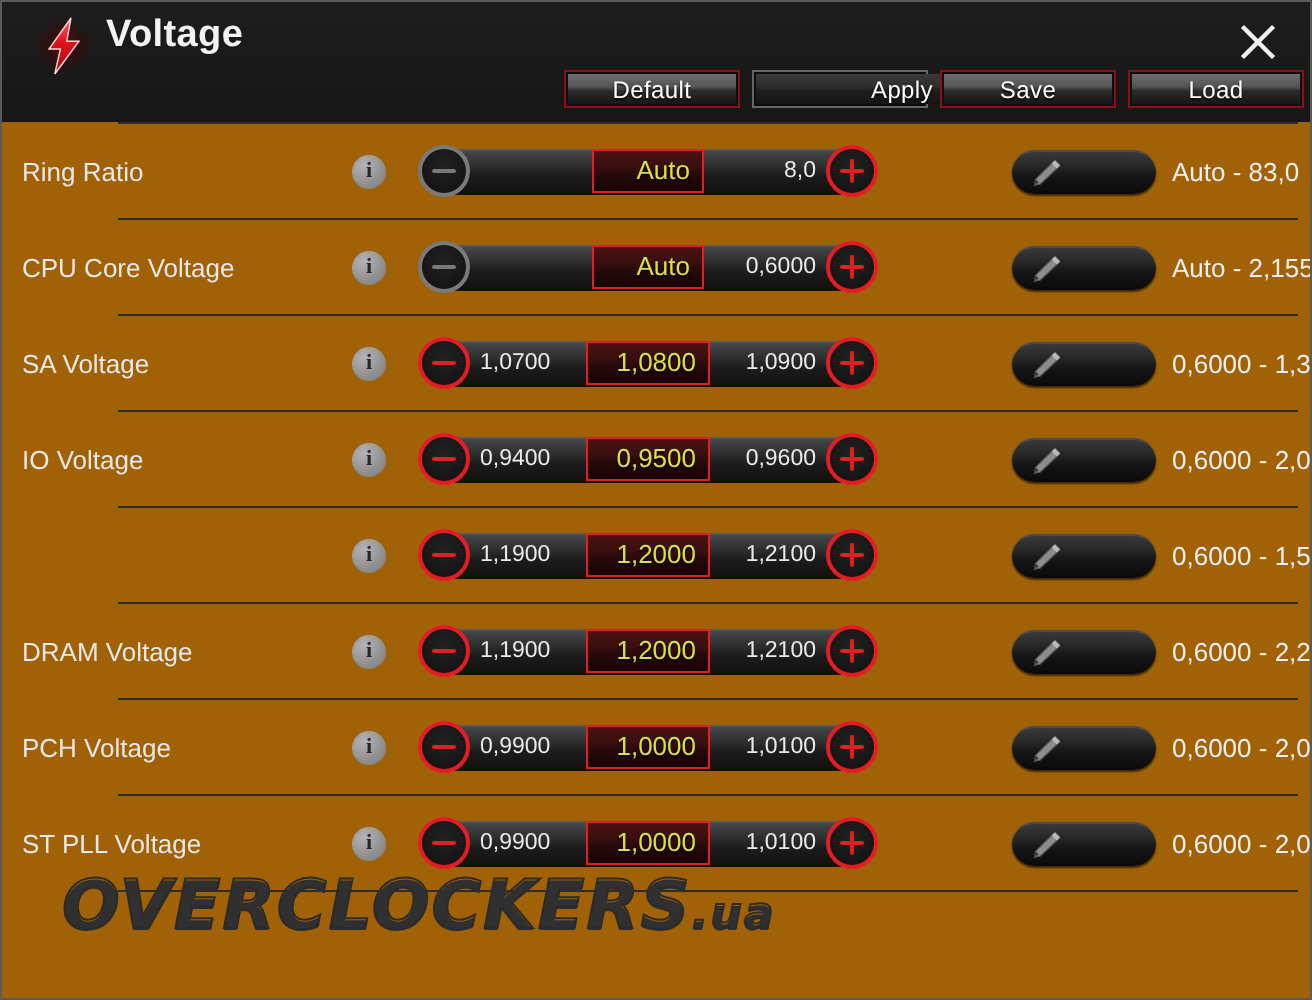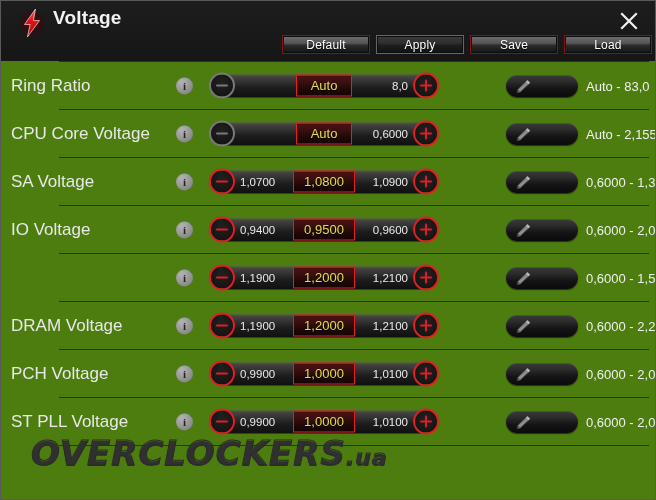--- a/index.html
+++ b/index.html
@@ -4,21 +4,21 @@
 <style>
   html,body{margin:0;padding:0;background:#000;}
   body{
     font-family:"Liberation Sans", sans-serif;
     width:656px;height:500px;overflow:hidden;
   }
   .window{
     position:relative;
     width:656px;height:500px;
     box-sizing:border-box;
-    background:#4d7c0f;
+    background:#a16207;
     border:1px solid #5a5a5a;
     overflow:hidden;
   }
 
   
   .titlebar{
     position:relative;
     height:60px;
     background:#1a1a1a;
     background:linear-gradient(180deg,#1d1d1d 0%, #161616 100%);
@@ -58,20 +58,21 @@
   .act-btn-inner{
     width:100%;height:100%;
     display:flex;align-items:center;justify-content:center;
     background:linear-gradient(180deg,#6d6d6d 0%,#545454 42%,#2b2b2b 56%,#171717 100%);
     color:#ffffff;font-size:12px;
     letter-spacing:0.2px;
     text-shadow:0 1px 1px rgba(0,0,0,.8);
   }
   .act-btn.neutral .act-btn-inner{
     background:linear-gradient(180deg,#3a3a3a 0%,#2e2e2e 42%,#1d1d1d 56%,#141414 100%);
+    padding-left:31px;
   }
 
   
   .rows{
     position:relative;
     margin-top:0;
   }
   .row{
     position:relative;
     height:47px;
@@ -80,21 +81,21 @@
     margin-right:6px;
   }
   .row:first-child{border-top:1px solid #2e2e2e;}
   .row-last-border{
     margin-left:58px;margin-right:6px;
     border-top:1px solid #2e2e2e;height:0;
   }
   .row-label{
     position:absolute;left:-48px;top:50%;
     transform:translateY(-50%);
-    color:#e8e8e8;font-size:17px;
+    color:#e8e8e8;font-size:13px;
     white-space:nowrap;
   }
   .info-icon{
     position:absolute;left:117px;top:50%;
     transform:translateY(-50%);
     width:17px;height:17px;border-radius:50%;
     background:radial-gradient(circle at 35% 30%,#b4b4b4,#8a8a8a 70%,#6f6f6f 100%);
     display:flex;align-items:center;justify-content:center;
     color:#262626;font-size:11px;font-weight:bold;
     font-family:"Liberation Serif", serif;
@@ -140,21 +141,21 @@
   .step-prev{left:31px;}
   .step-next{right:31px;}
 
   .step-value{
     position:absolute;top:50%;left:50%;
     transform:translate(-50%,-50%);
     z-index:4;
     min-width:56px;
     padding:2px 6px;
     box-sizing:border-box;
-    text-align:center;
+    text-align:right;
     border:1.5px solid #e41d24;
     background:linear-gradient(180deg,#4a1212 0%,#3a0f0f 35%,#240808 65%,#140404 100%);
     color:#d8e04a;
     font-size:13px;
     line-height:16px;
     text-shadow:0 1px 1px rgba(0,0,0,.8);
   }
   .step-value.wide{min-width:62px;}
 
   

